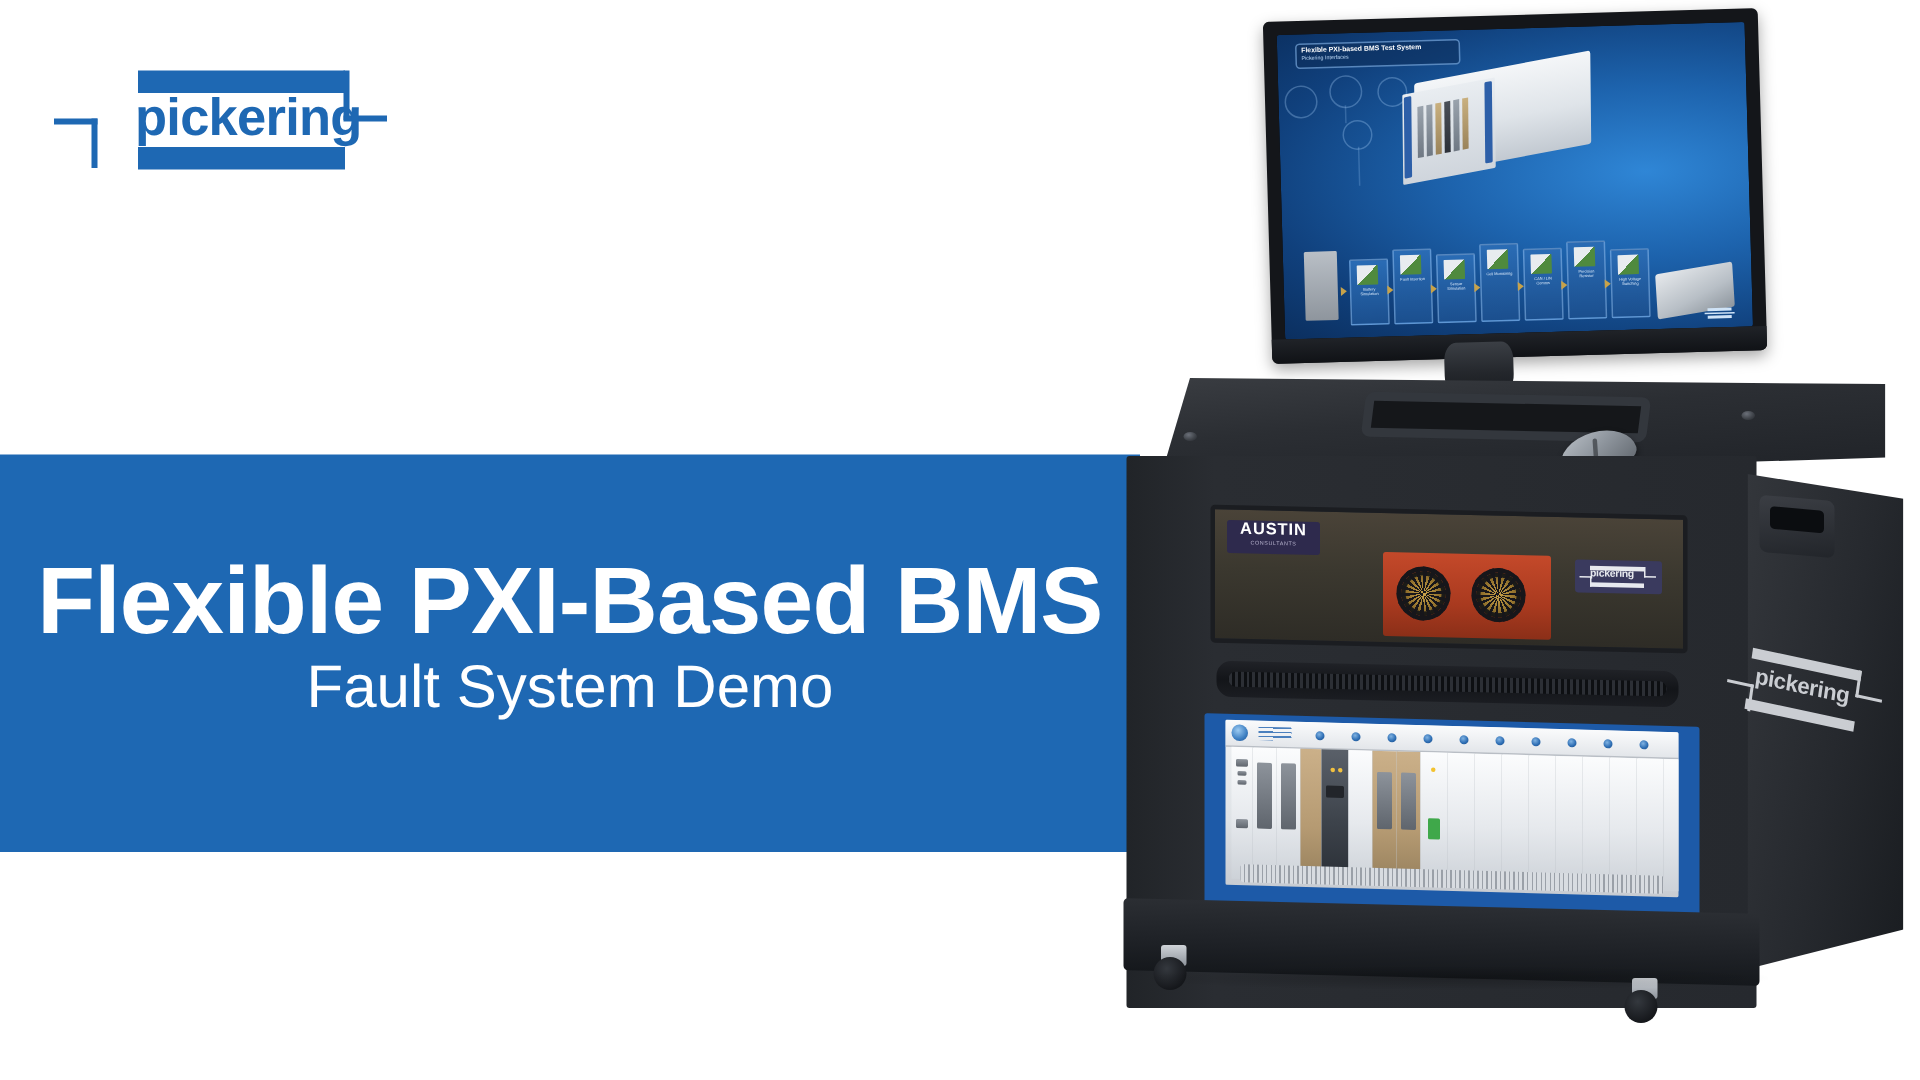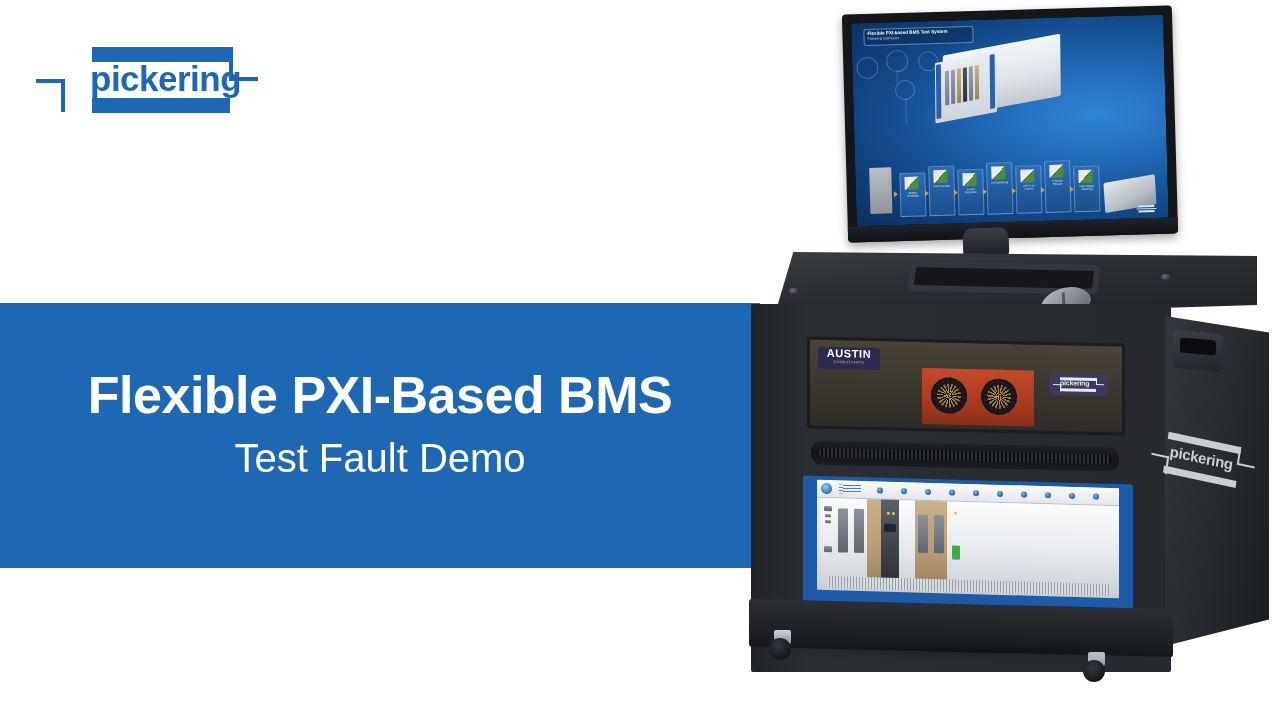--- a/index.html
+++ b/index.html
@@ -67,21 +67,21 @@
     height: 265px;
     background: #1e68b3;
   }
   #banner-title {
     position: absolute;
     left: 0;
     top: 62px;
     width: 760px;
     text-align: center;
     color: #ffffff;
-    font-size: 52px;
+    font-size: 63px;
     font-weight: bold;
     letter-spacing: -0.5px;
     white-space: nowrap;
   }
   #banner-subtitle {
     position: absolute;
     left: 0;
     top: 133px;
     width: 760px;
     text-align: center;
@@ -588,21 +588,21 @@
     <div class="lg-bar" id="lg-bar-bot"></div>
     <div class="lg-bar" id="lg-r-v"></div>
     <div class="lg-bar" id="lg-r-h"></div>
     <div class="lg-bar" id="lg-l-h"></div>
     <div class="lg-bar" id="lg-l-v"></div>
     <div id="lg-word">pickering</div>
   </div>
 
   <div id="banner">
     <div id="banner-title">Flexible PXI-Based BMS</div>
-    <div id="banner-subtitle">Test Fault Demo</div>
+    <div id="banner-subtitle">Fault System Demo</div>
   </div>
 
   <div id="photo">
 
     <div id="monitor">
       <div id="monitor-bezel">
         <div id="monitor-screen">
 
           <div id="screen-title-box">
             <div id="screen-title">Flexible PXI-based BMS Test System</div>

